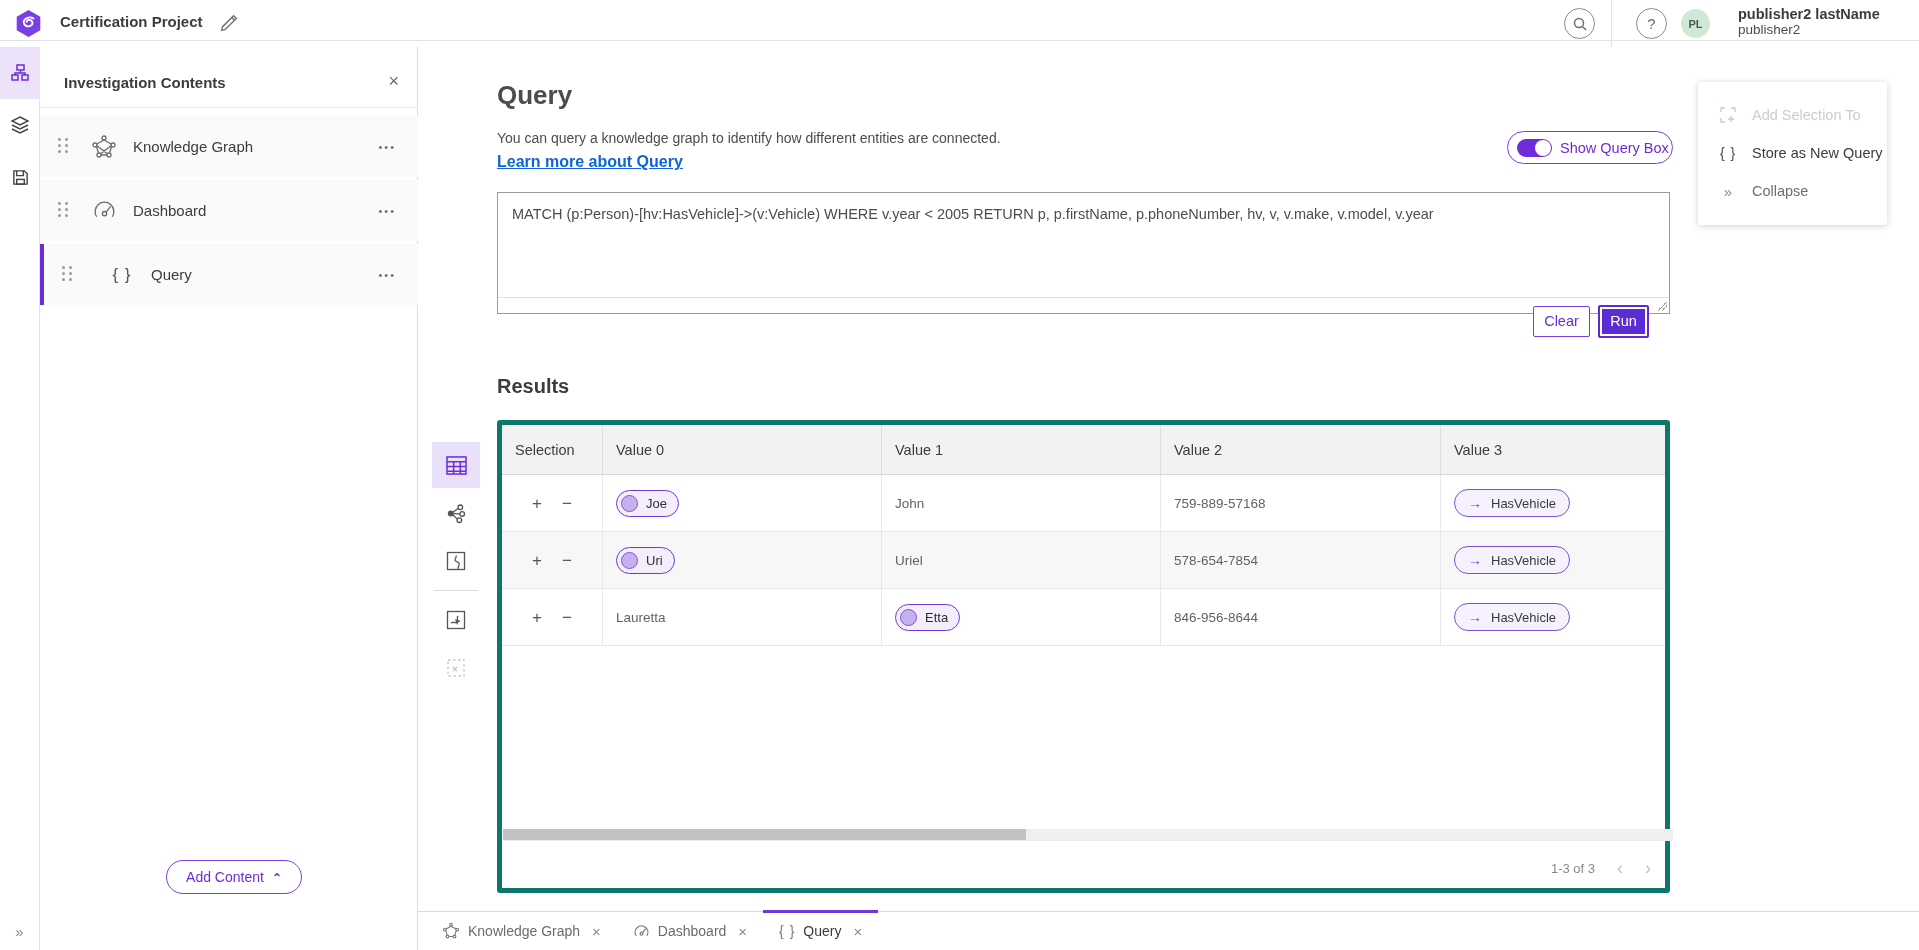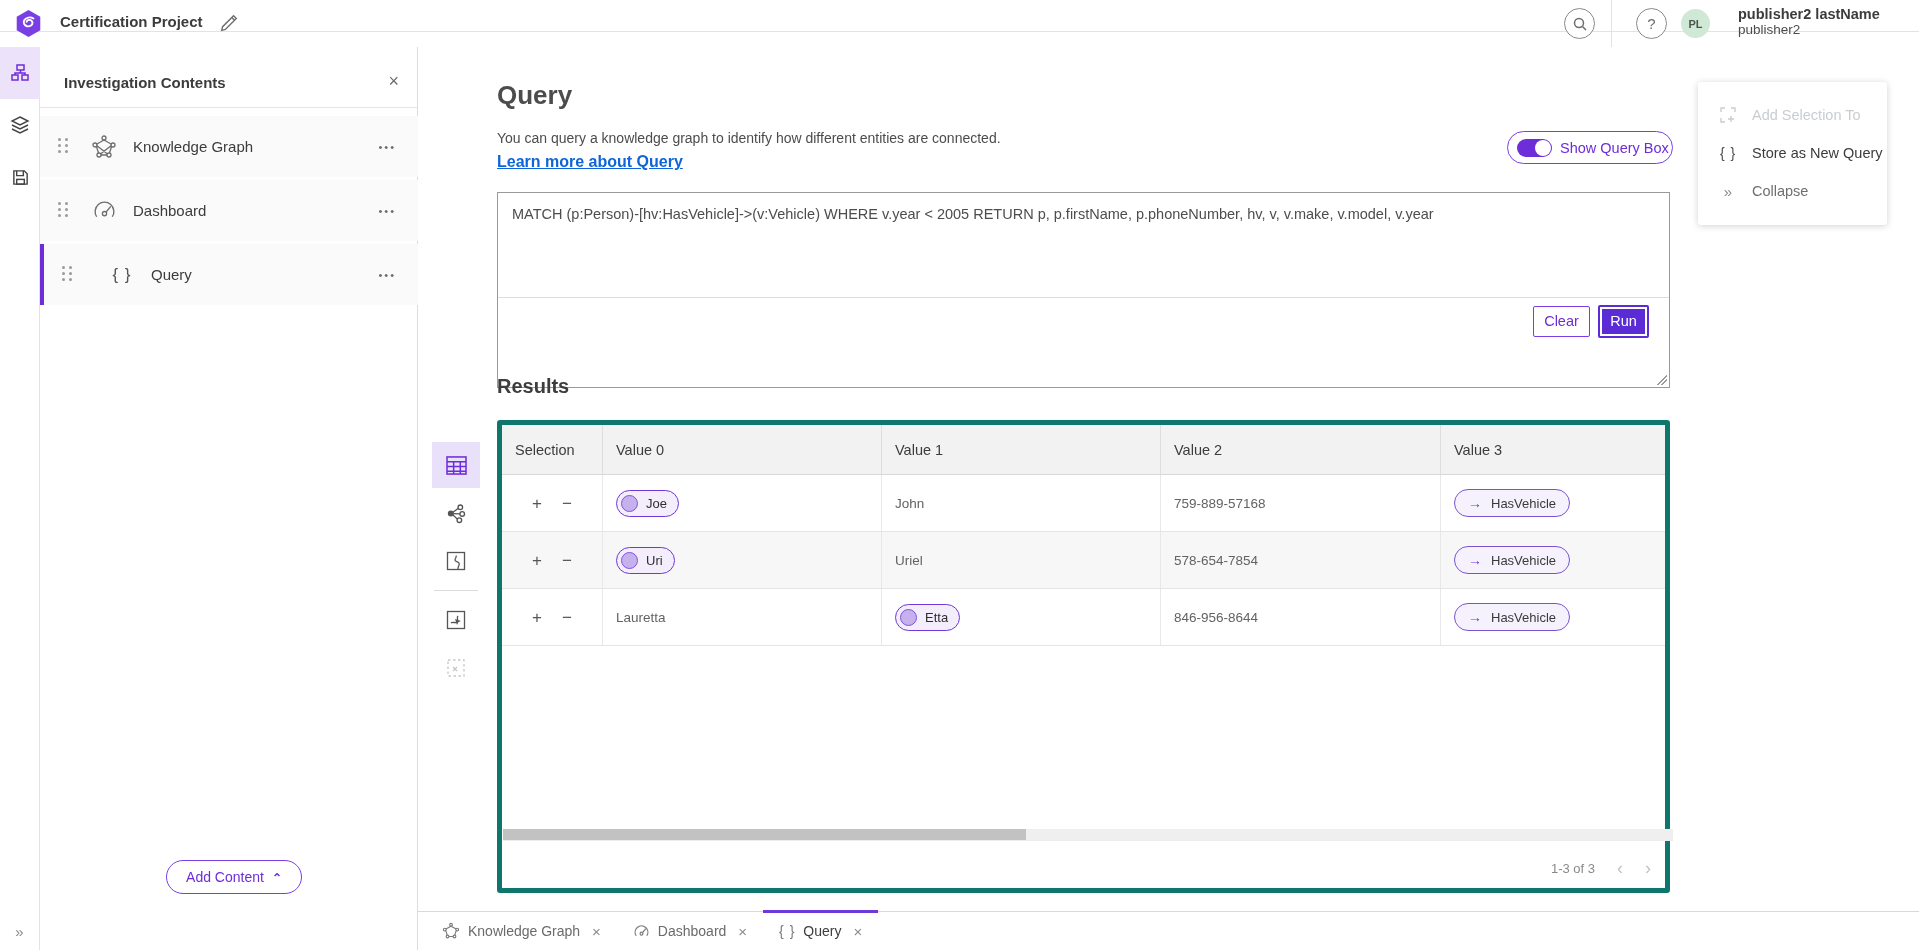--- a/index.html
+++ b/index.html
@@ -2,21 +2,21 @@
 <html><head>
 <meta charset="utf-8">
 <style>
   * { margin:0; padding:0; box-sizing:border-box; }
   html,body { background:#fff; }
   .screen {
     position:relative; width:1919px; height:950px; overflow:hidden;
     font-family:"Liberation Sans", sans-serif; color:#333; background:#fff;
   }
   
-  .topbar { position:absolute; left:0; top:0; width:1919px; height:32px;
+  .topbar { position:absolute; left:0; top:0; width:1919px; height:41px;
     border-bottom:1px solid #e3e3e3; background:#fff; }
   .logo { position:absolute; left:14px; top:9px; width:29px; height:29px; }
   .app-title { position:absolute; left:60px; top:13px; font-size:15px; font-weight:700; color:#3c3c3c; }
   .edit-pencil { position:absolute; left:218px; top:12px; width:22px; height:22px; color:#6d6d6d; cursor:pointer; }
   .round-btn { position:absolute; top:8px; width:31px; height:31px; border:1px solid #8a8a8a; border-radius:50%;
     display:flex; align-items:center; justify-content:center; color:#6d6d6d; background:#fff; cursor:pointer; }
   .tb-search { left:1564px; }
   .tb-divider { position:absolute; left:1611px; top:0; width:1px; height:47px; background:#e3e3e3; }
   .tb-help { left:1636px; font-size:15px; }
   .avatar { position:absolute; left:1681px; top:9px; width:29px; height:29px; border-radius:50%;
@@ -51,21 +51,21 @@
   
   .main { position:absolute; left:418px; top:47px; width:1501px; height:864px; background:#fff; }
   .q-heading { position:absolute; left:79px; top:33px; font-size:26px; font-weight:700; color:#4c4c4c; }
   .q-desc { position:absolute; left:79px; top:83px; font-size:14px; color:#4c4c4c; }
   .q-link { position:absolute; left:79px; top:106px; font-size:16px; font-weight:700; color:#0d65d9; text-decoration:underline; cursor:pointer; }
   .toggle-pill { position:absolute; left:1089px; top:84px; width:166px; height:33px; border:1px solid #7a3fe4; border-radius:17px;
     display:flex; align-items:center; padding-left:9px; gap:8px; cursor:pointer; background:#fff; }
   .switch { width:35px; height:18px; background:#6f2cd9; border-radius:10px; position:relative; }
   .switch .knob { position:absolute; right:1px; top:1px; width:16px; height:16px; background:#fff; border-radius:50%; }
   .toggle-label { font-size:14.5px; color:#6f2cd9; }
-  .query-box { position:absolute; left:79px; top:145px; width:1173px; height:196px; border:1px solid #9a9a9a; background:#fff; }
+  .query-box { position:absolute; left:79px; top:145px; width:1173px; height:122px; border:1px solid #9a9a9a; background:#fff; }
   .query-text { position:relative; height:105px; border-bottom:1px solid #dedede; padding:13px 14px; font-size:14.5px; color:#4d4d4d; cursor:text; }
   .resize-grip { position:absolute; right:2px; bottom:2px; width:10px; height:10px; cursor:nwse-resize;
     background:linear-gradient(135deg, transparent 0 50%, #9a9a9a 50% 56%, transparent 56% 70%, #9a9a9a 70% 76%, transparent 76%); }
   .query-actions { height:46px; display:flex; align-items:center; justify-content:flex-end; gap:8px; padding-right:20px; }
   .btn-clear { min-width:57px; height:31px; border:1px solid #7a3fe4; border-radius:2px; background:#fff; color:#6f2cd9; font-size:14.5px; cursor:pointer;
     font-family:"Liberation Sans", sans-serif; }
   .btn-run { min-width:51px; height:33px; border:2px solid #5b2bd6; border-radius:2px; background:#5b2bd6; color:#fff; font-size:14.5px; cursor:pointer;
     box-shadow:inset 0 0 0 2px #fff; font-family:"Liberation Sans", sans-serif; }
   .r-heading { position:absolute; left:79px; top:328px; font-size:20px; font-weight:700; color:#3d3d3d; }
   

